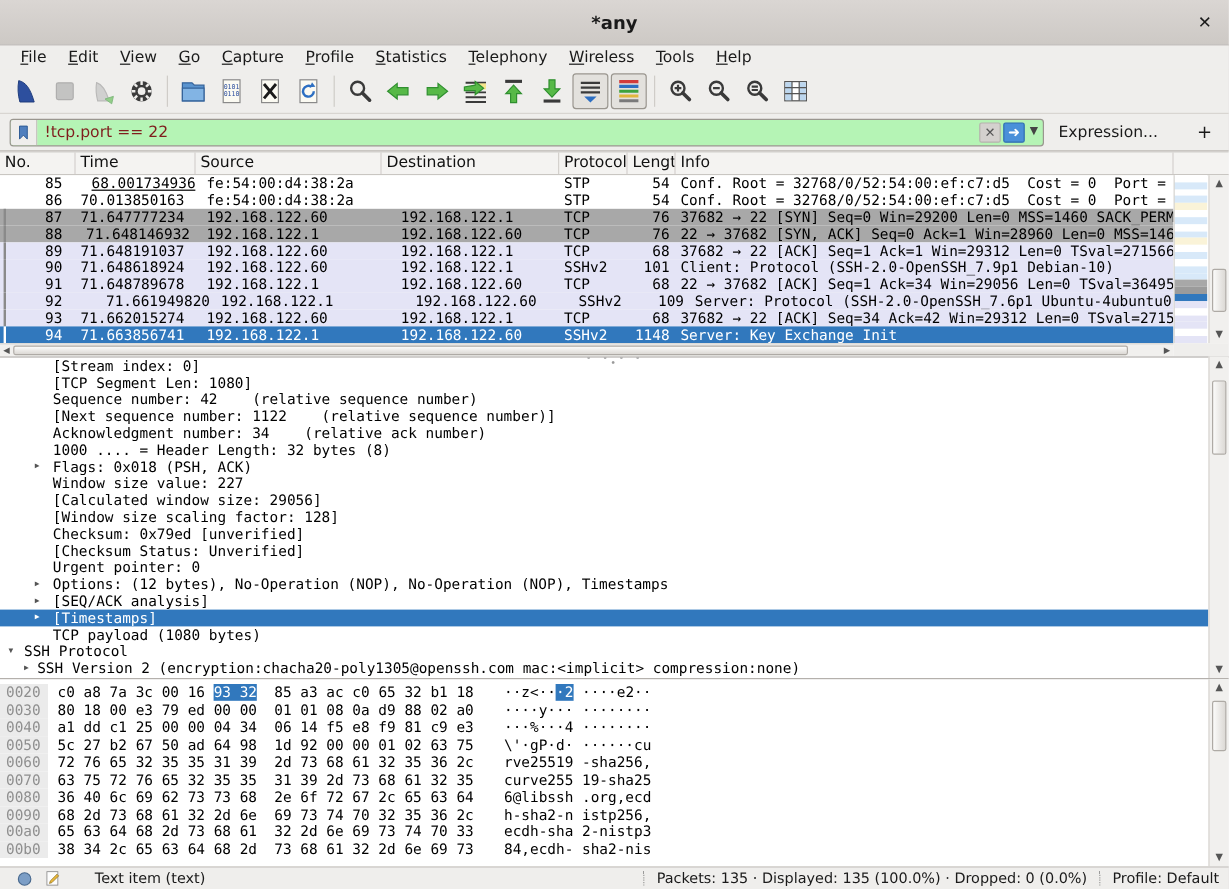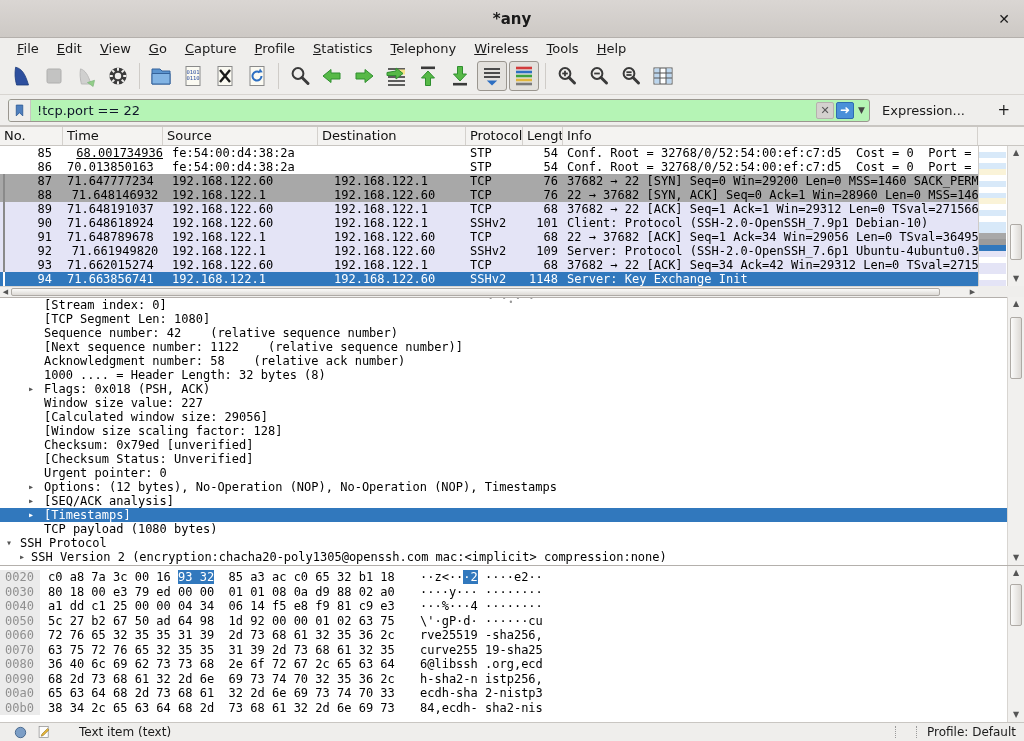--- a/index.html
+++ b/index.html
@@ -31,21 +31,21 @@
   .tb-sep { width:1px; height:26px; background:#cfccc8; margin:0 5px; }
 
   
   #filterbar { position:absolute; top:95px; left:0; width:1024px; height:31px;
     background:#efeeec; border-bottom:1px solid #c9c6c2; display:flex; align-items:center; padding:0 8px; }
   #filter-field { flex:0 0 862px; height:23px; background:#b5f4b5; border:1px solid #9a968f; border-radius:3px;
     display:flex; align-items:center; overflow:hidden; }
   #filter-bookmark { width:22px; height:21px; background:#efeeec; border-right:1px solid #c9c6c2;
     display:flex; align-items:center; justify-content:center; }
   #filter-bookmark svg { width:13px; height:15px; }
-  #filter-input { flex:1; font-size:13px; color:#0f172a; padding-left:6px; background:transparent; border:none; outline:none; font-family:"DejaVu Sans", sans-serif; }
+  #filter-input { flex:1; font-size:13px; color:#7f1d1d; padding-left:6px; background:transparent; border:none; outline:none; font-family:"DejaVu Sans", sans-serif; }
   .filter-chip { width:18px; height:17px; margin-right:2px; border-radius:2px; display:flex; align-items:center; justify-content:center; font-size:11px; }
   #filter-clear { background:#d4d1ce; color:#555; border:1px solid #b5b1ad; }
   #filter-apply { background:#4a90d9; color:#fff; border:1px solid #2e6cb0; font-size:12px; }
   #filter-caret { font-size:9px; color:#444; padding:0 4px 0 2px; }
   #expression-btn { font-size:13px; color:#1a1a1a; margin-left:12px; }
   #filter-add { margin-left:auto; font-size:15px; color:#1a1a1a; padding:0 6px; }
 
   
   #plist { position:absolute; top:126px; left:0; width:1024px; height:171px; background:#fff; }
   #phead { position:absolute; top:0; left:0; width:1024px; height:20px; background:#f4f3f1;
@@ -426,21 +426,21 @@
           <span class="pcell" style="width: 100px; text-align: left; padding-left: 4px;">71.648789678</span>
           <span class="pcell" style="width: 155px; text-align: left; padding-left: 9px;">192.168.122.1</span>
           <span class="pcell" style="width: 148px; text-align: left; padding-left: 16px;">192.168.122.60</span>
           <span class="pcell" style="width: 57px; text-align: left; padding-left: 4px;">TCP</span>
           <span class="pcell" style="width: 40px; text-align: right; padding-right: 5px;">68</span>
           <span class="pcell" style="width: 415px; text-align: left; padding-left: 4px;">22 → 37682 [ACK] Seq=1 Ack=34 Win=29056 Len=0 TSval=36495</span>
         </div>
         <div class="prow c-lav">
           <span class="tick"></span>
           <span class="pcell" style="width: 63px; text-align: right; padding-right: 11px;">92</span>
-          <span class="pcell" style="width: 100px; text-align: center; padding-left: 4px;">71.661949820</span>
+          <span class="pcell" style="width: 100px; text-align: right; padding-left: 4px; margin-left: 12px;">71.661949820</span>
           <span class="pcell" style="width: 155px; text-align: left; padding-left: 9px;">192.168.122.1</span>
           <span class="pcell" style="width: 148px; text-align: left; padding-left: 16px;">192.168.122.60</span>
           <span class="pcell" style="width: 57px; text-align: left; padding-left: 4px;">SSHv2</span>
           <span class="pcell" style="width: 40px; text-align: right; padding-right: 5px;">109</span>
           <span class="pcell" style="width: 415px; text-align: left; padding-left: 4px;">Server: Protocol (SSH-2.0-OpenSSH_7.6p1 Ubuntu-4ubuntu0.3</span>
         </div>
         <div class="prow c-lav">
           <span class="tick"></span>
           <span class="pcell" style="width: 63px; text-align: right; padding-right: 11px;">93</span>
           <span class="pcell" style="width: 100px; text-align: left; padding-left: 4px;">71.662015274</span>
@@ -499,21 +499,21 @@
     </div>
     <div id="plist-corner"></div>
   </div>
 
   <div id="details">
     <div id="details-grip">• • • • •</div>
   <div class="dline lvl2"><span>[Stream index: 0]</span></div>
       <div class="dline lvl2"><span>[TCP Segment Len: 1080]</span></div>
       <div class="dline lvl2"><span>Sequence number: 42    (relative sequence number)</span></div>
       <div class="dline lvl2"><span>[Next sequence number: 1122    (relative sequence number)]</span></div>
-      <div class="dline lvl2"><span>Acknowledgment number: 58    (relative ack number)</span></div>
+      <div class="dline lvl2"><span>Acknowledgment number: 34    (relative ack number)</span></div>
       <div class="dline lvl2"><span>1000 .... = Header Length: 32 bytes (8)</span></div>
       <div class="dline lvl2"><span class="exp">▸</span><span>Flags: 0x018 (PSH, ACK)</span></div>
       <div class="dline lvl2"><span>Window size value: 227</span></div>
       <div class="dline lvl2"><span>[Calculated window size: 29056]</span></div>
       <div class="dline lvl2"><span>[Window size scaling factor: 128]</span></div>
       <div class="dline lvl2"><span>Checksum: 0x79ed [unverified]</span></div>
       <div class="dline lvl2"><span>[Checksum Status: Unverified]</span></div>
       <div class="dline lvl2"><span>Urgent pointer: 0</span></div>
       <div class="dline lvl2"><span class="exp">▸</span><span>Options: (12 bytes), No-Operation (NOP), No-Operation (NOP), Timestamps</span></div>
       <div class="dline lvl2"><span class="exp">▸</span><span>[SEQ/ACK analysis]</span></div>
@@ -550,18 +550,19 @@
     <svg id="expert-icon" viewBox="0 0 20 20">
         <circle cx="10" cy="10" r="8" fill="#7c9ec6" stroke="#4a6a8f" stroke-width="1.5"></circle>
       </svg>
     <svg id="note-icon" viewBox="0 0 20 20">
         <rect x="3" y="2" width="13" height="16" fill="#fdfdfd" stroke="#8a8a8a"></rect>
         <path d="M7 13l8-8 2 2-8 8-3 1z" fill="#e8b73a" stroke="#8a6d1f" stroke-width=".8"></path>
       </svg>
     <span id="status-item">Text item (text)</span>
     <div id="status-right">
       <span class="status-sep"></span>
+      <span id="status-packets">Packets: 135 · Displayed: 135 (100.0%) · Dropped: 0 (0.0%)</span>
       <span class="status-sep"></span>
       <span id="status-profile">Profile: Default</span>
     </div>
   </div>
 
 </div>
 
 </body></html>

